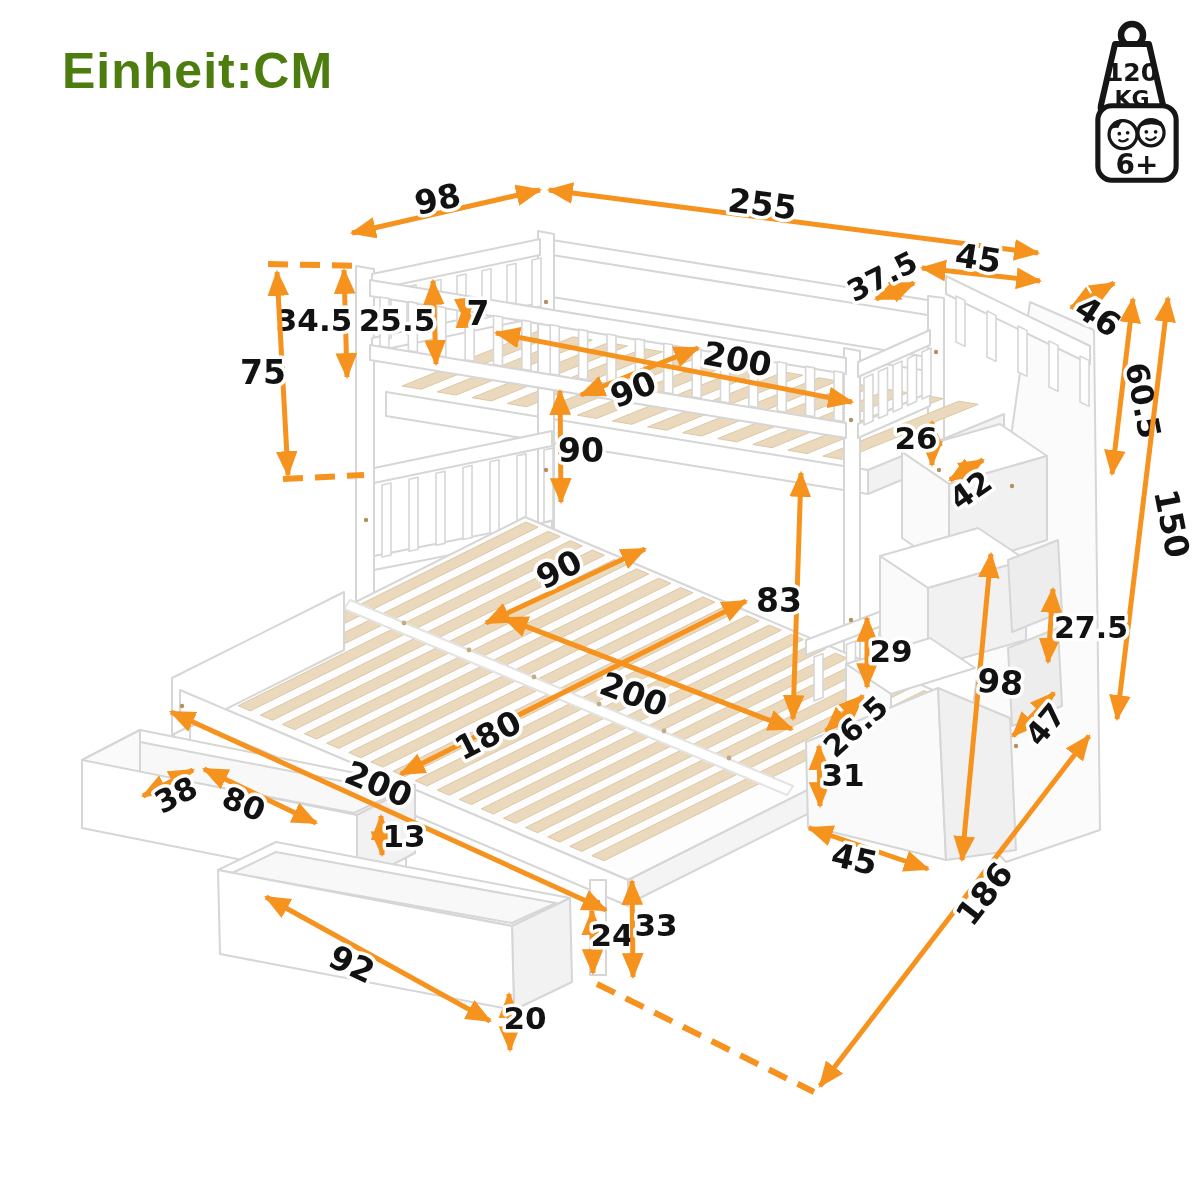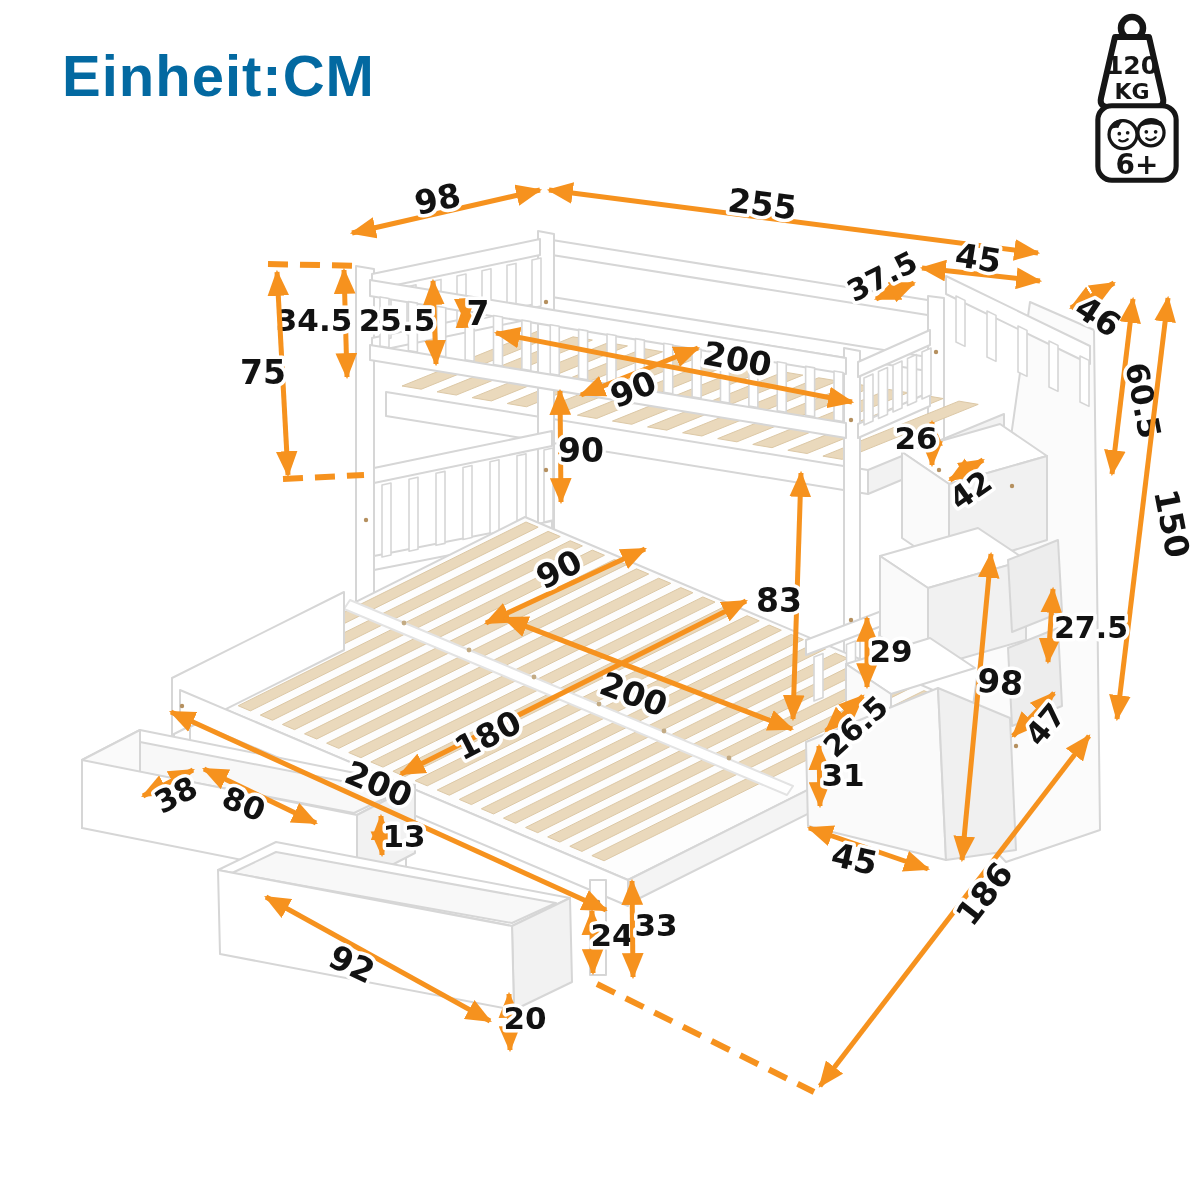--- a/index.html
+++ b/index.html
@@ -1,20 +1,20 @@
 <!DOCTYPE html>
 <html><head>
 <meta charset="utf-8">
 <style>
   html,body{margin:0;padding:0;background:#fff;}
   body{width:1200px;height:1200px;position:relative;font-family:"Liberation Sans",sans-serif;overflow:hidden;}
   .stage{position:absolute;inset:0;}
-  #unit-heading{position:absolute;left:62px;top:42px;font-size:58px;font-weight:700;color:#0369a1;letter-spacing:1px;}
+  #unit-heading{position:absolute;left:62px;top:42px;font-size:50px;font-weight:700;color:#4d7c0f;letter-spacing:1px;}
   .badge{position:absolute;}
-  #weight-badge{left:1082px;top:13px;width:100px;height:100px;}
+  #weight-badge{left:1082px;top:20px;width:100px;height:100px;}
   #age-badge{left:1094px;top:102px;width:86px;height:82px;}
   svg text.dim{font-family:"DejaVu Sans",sans-serif;font-weight:bold;fill:#121212;stroke:#ffffff;stroke-width:7px;paint-order:stroke;stroke-linejoin:round;text-anchor:middle;}
   svg text.icon-t{font-family:"DejaVu Sans",sans-serif;font-weight:bold;fill:#161616;text-anchor:middle;}
 </style>
 </head>
 <body>
 
 <svg class="stage" id="scene" viewBox="0 0 1200 1200">
   <defs>
     <marker id="ah-end" viewBox="0 0 12 10" refX="11" refY="5" markerWidth="26" markerHeight="22" markerUnits="userSpaceOnUse" orient="auto">

